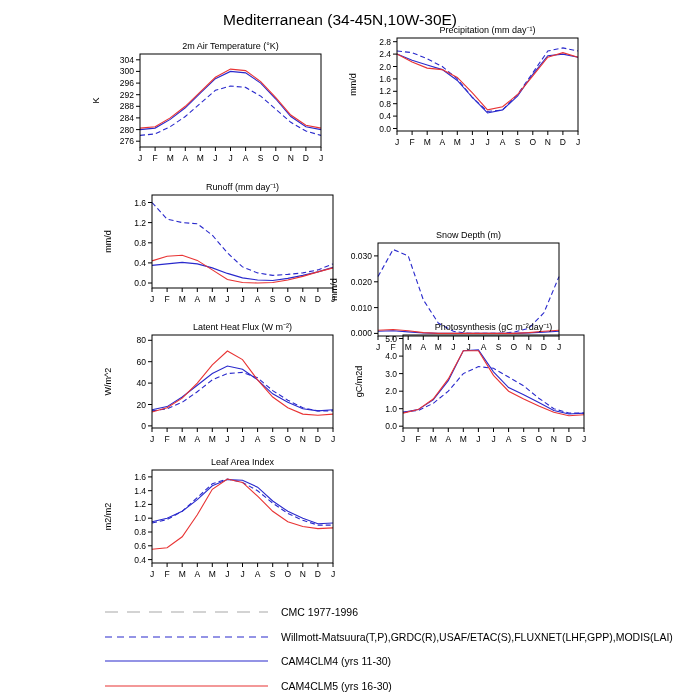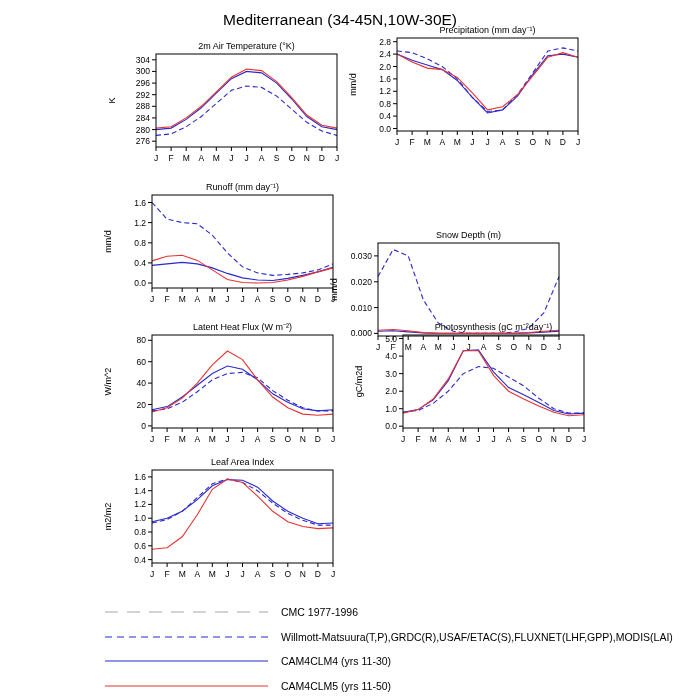--- a/index.html
+++ b/index.html
@@ -1,21 +1,21 @@
 <!DOCTYPE html>
 <html><head>
 <meta charset="utf-8">
 <style>
   html,body{margin:0;padding:0;background:#ffffff;}
   .page{position:relative;width:700px;height:700px;background:#ffffff;
         font-family:"Liberation Sans",sans-serif;color:#000;overflow:hidden;}
   .page-title{position:absolute;top:11px;left:0;width:680px;text-align:center;
               font-size:15.5px;color:#000;}
   .chart{position:absolute;width:260px;height:150px;}
-  .chart.pos-0{left:98px;top:40px;}
+  .chart.pos-0{left:82px;top:40px;}
   .chart.pos-1{left:339px;top:24px;}
   .chart.pos-2{left:94px;top:181px;}
   .chart.pos-3{left:320px;top:181px;margin-top:48px;}
   .chart.pos-4{left:94px;top:321px;}
   .chart.pos-5{left:345px;top:321px;}
   .chart.pos-6{left:94px;top:456px;}
   .legend{position:absolute;left:105px;top:600px;width:580px;}
   .legend-item{display:flex;align-items:center;height:24.5px;}
   .legend-swatch{flex:0 0 163px;width:163px;height:14px;}
   .legend-label{margin-left:13px;font-size:10.5px;color:#000;white-space:nowrap;}
@@ -368,16 +368,16 @@
       <div class="legend-item">
         <svg class="legend-swatch" width="163" height="14" viewBox="0 0 163 14">
           <line x1="0" y1="7" x2="163" y2="7" stroke="#2929cc" stroke-width="1.2"></line>
         </svg>
         <span class="legend-label">CAM4CLM4 (yrs 11-30)</span>
       </div>
       <div class="legend-item">
         <svg class="legend-swatch" width="163" height="14" viewBox="0 0 163 14">
           <line x1="0" y1="7" x2="163" y2="7" stroke="#e83333" stroke-width="1.2"></line>
         </svg>
-        <span class="legend-label">CAM4CLM5 (yrs 11-50)</span>
+        <span class="legend-label">CAM4CLM5 (yrs 16-30)</span>
       </div>
     </div>
 </div>
 
 </body></html>

